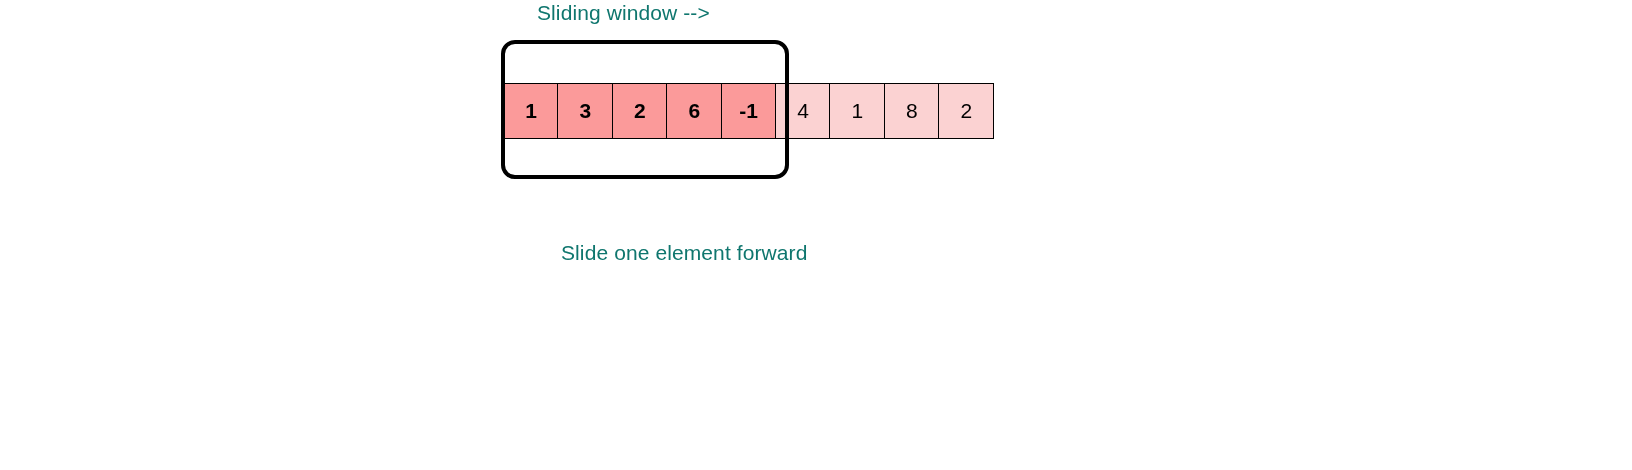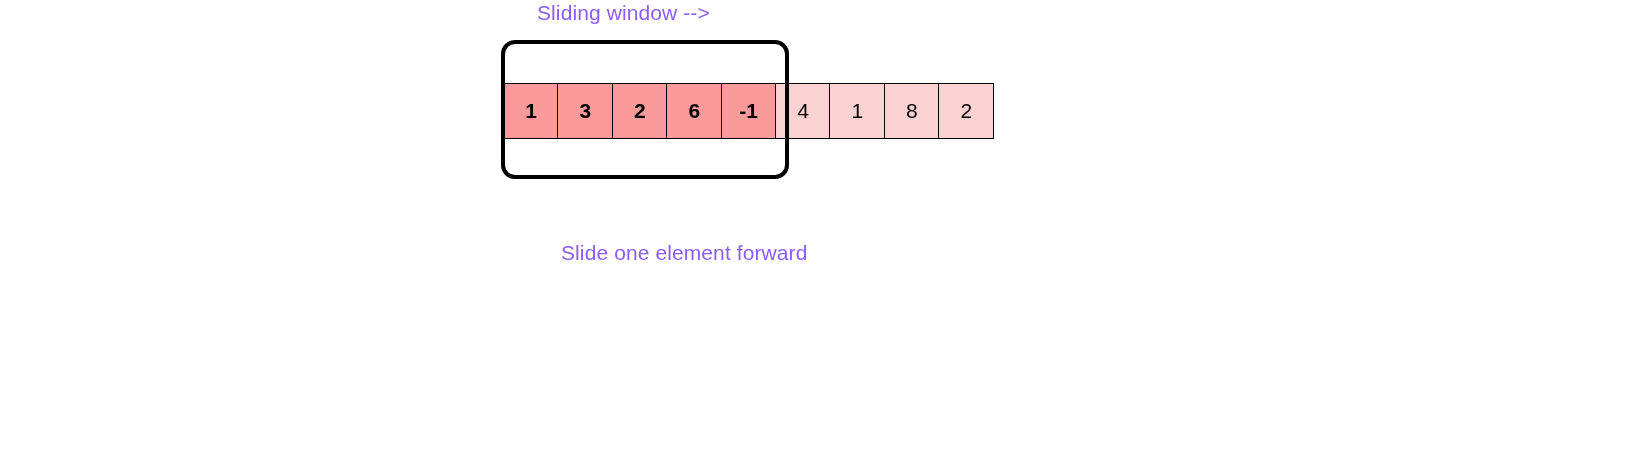--- a/index.html
+++ b/index.html
@@ -32,21 +32,21 @@
   }
   #stage-1 { top: 0px;   height: 230px; }
   #stage-2 { top: 240px; height: 218px; padding-left: 10px; }
 
   
   .caption {
     position: absolute;
     top: 0px;
     font-size: 21px;
     line-height: 26px;
-    color: #8b5cf6;
+    color: #0f766e;
     white-space: nowrap;
     font-weight: normal;
     letter-spacing: 0.1px;
   }
   #caption-1 { left: 537px; }
   #caption-2 { left: 561px; }
 
   
   .array-strip {
     position: absolute;

